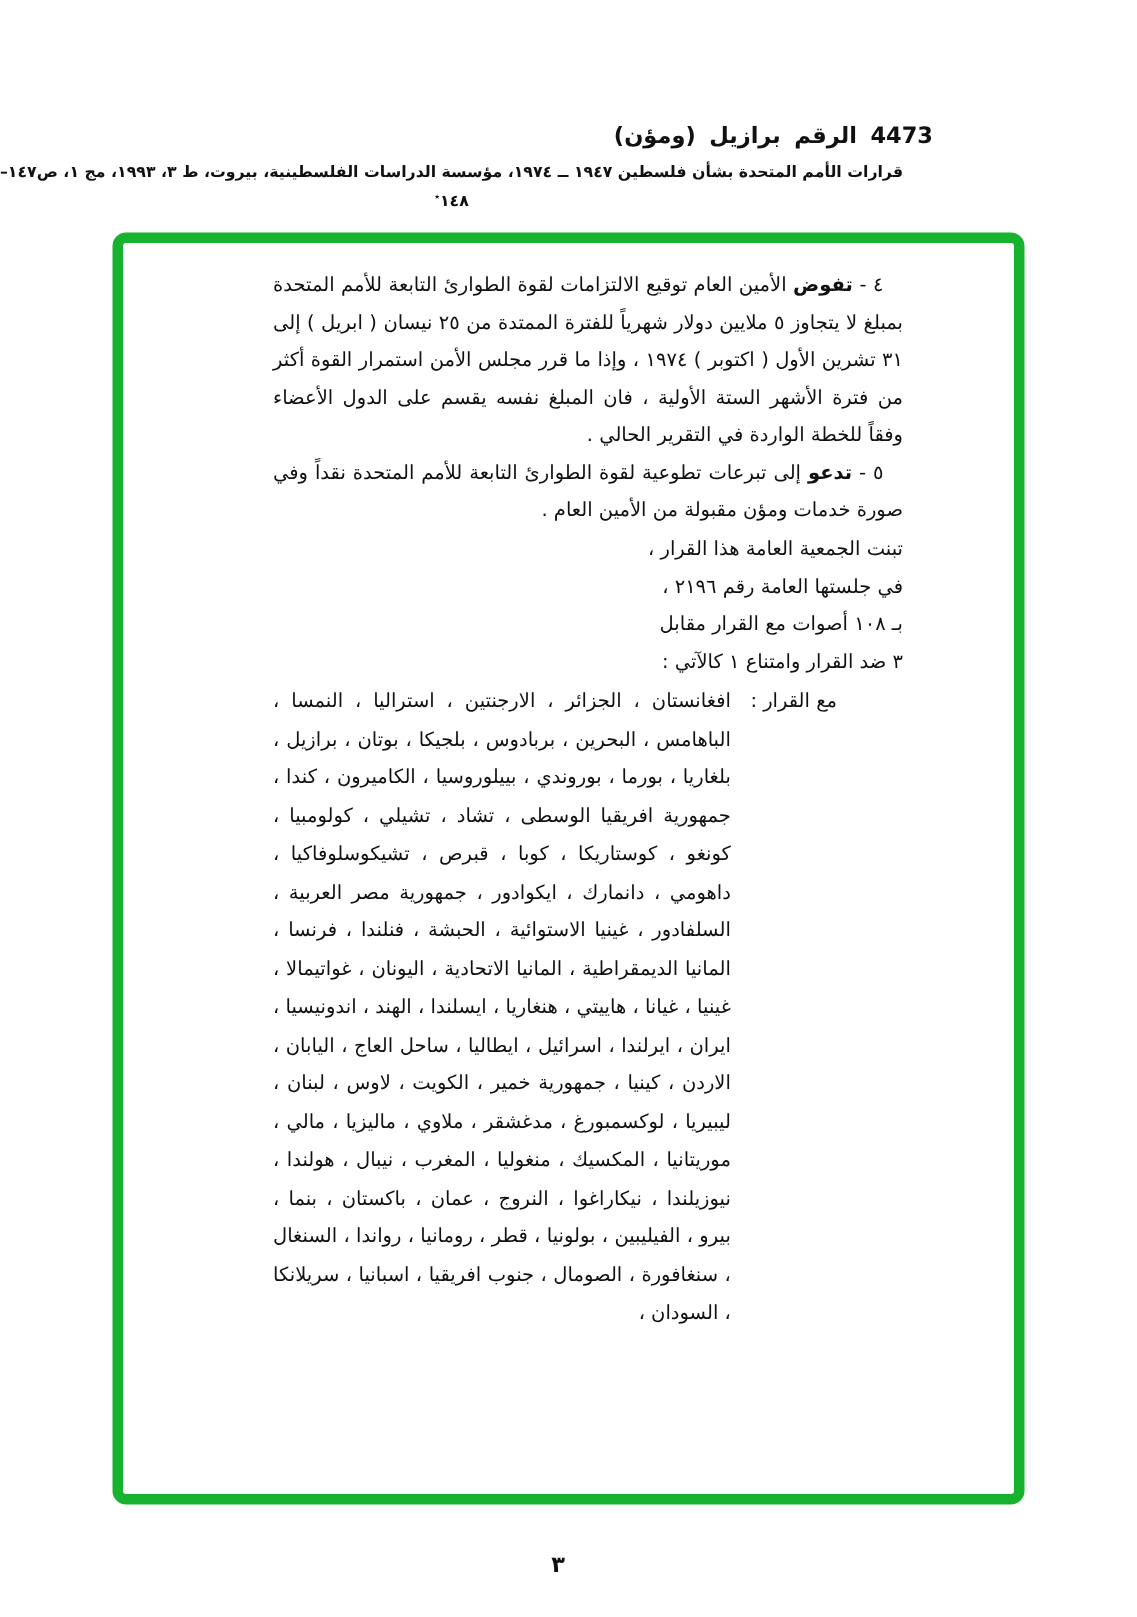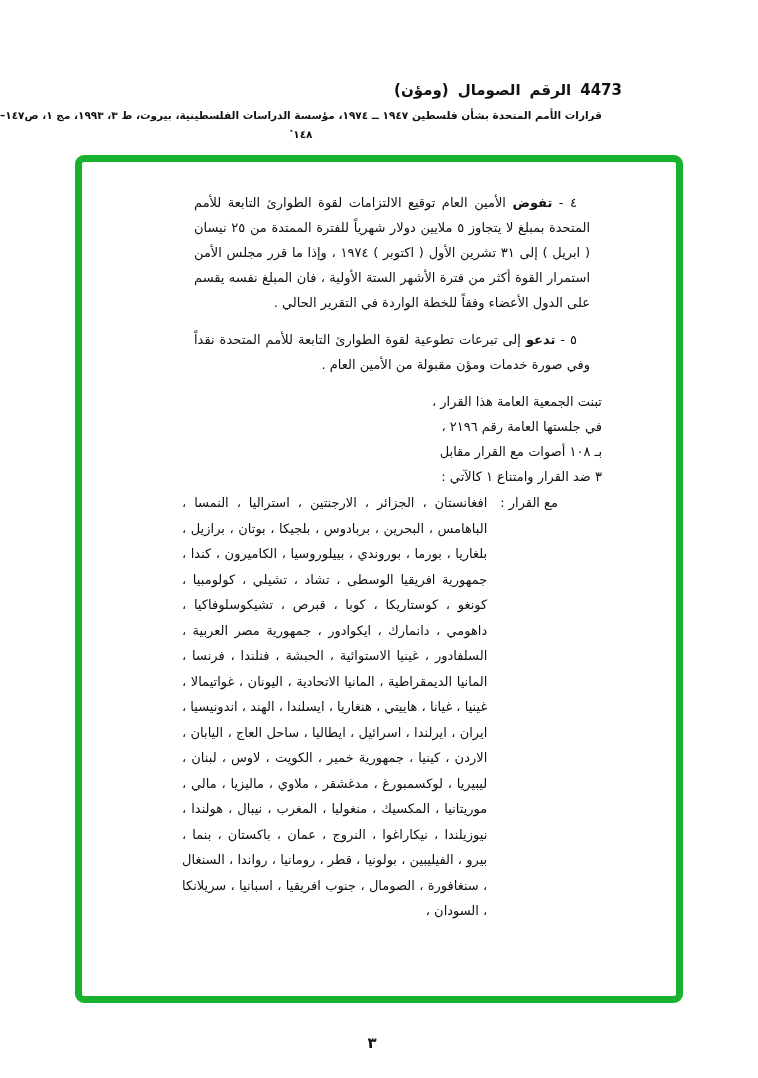--- a/index.html
+++ b/index.html
@@ -36,21 +36,21 @@
     background:#ffffff;
   }
 
   .content {
     position:absolute; top:0; left:0; right:0; bottom:0;
     padding:16px 74px 0 100px;
     font-size:13px; line-height:25px;
     text-align:justify;
   }
 
-  p.clause { margin:12px; text-align:justify; text-indent:13px; }
+  p.clause { margin:0; text-align:justify; text-indent:13px; }
   p.clause b { font-weight:bold; }
 
   .adopted { margin:1px 0 1px 0; }
   .adopted .adopted-line { text-align:right; line-height:25px; }
 
   .vote { display:flex; gap:13px; margin:0 44px 0 0; align-items:flex-start; }
   .vote-label { flex:0 0 auto; white-space:nowrap; line-height:25px; }
   .vote-countries { flex:1 1 auto; text-align:justify; line-height:25.5px; }
 
   .page-num {
@@ -58,21 +58,21 @@
     text-align:center; font-size:15px; font-weight:bold;
   }
 </style>
 </head>
 <body>
 
 <div class="page">
 
   <div class="doc-title">
     <span>(ومؤن)</span>
-    <span>الصومال</span>
+    <span>برازيل</span>
     <span>الرقم</span>
     <span>4473</span>
   </div>
 
   <div class="doc-source" dir="rtl">
     <span>قرارات الأمم المتحدة بشأن فلسطين ١٩٤٧ ــ ١٩٧٤، مؤسسة الدراسات الفلسطينية، بيروت، ط ٣، ١٩٩٣، مج ١، ص١٤٧– ١٤٨</span><sup>٭</sup>
   </div>
 
   <div class="frame">
     <div class="content" dir="rtl">

